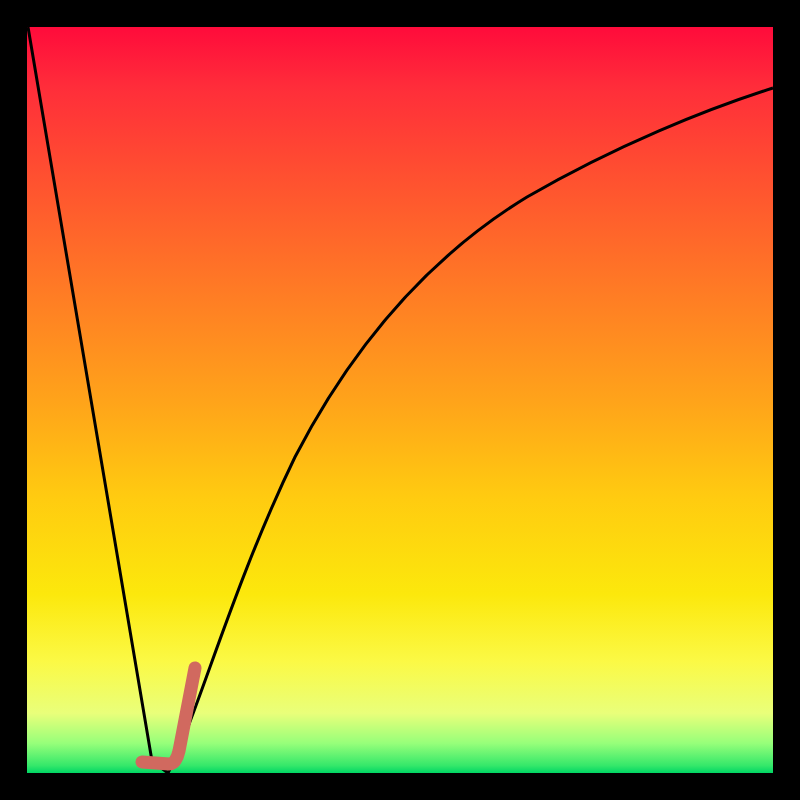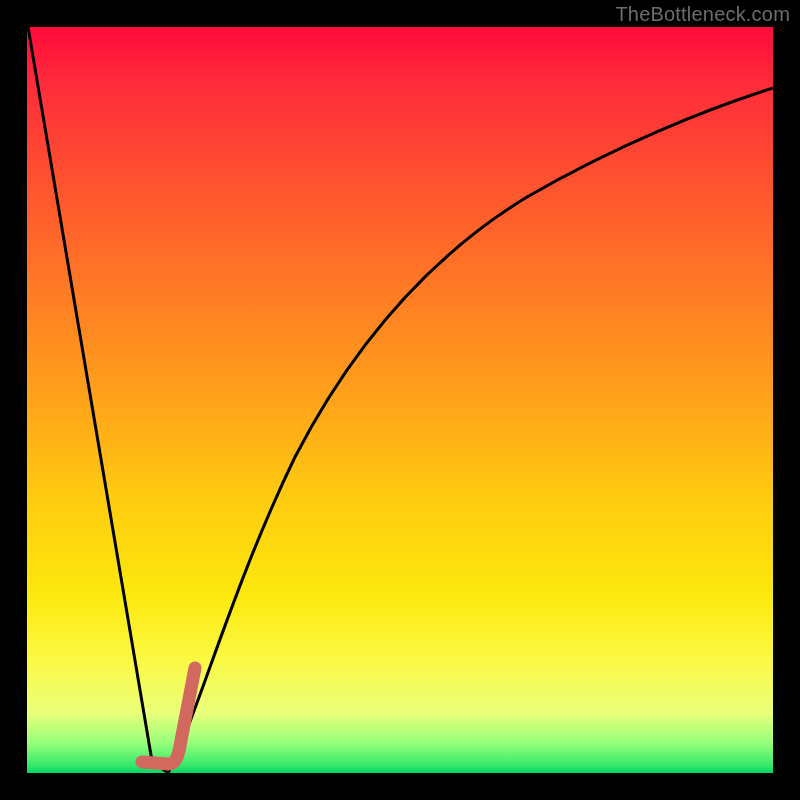--- a/index.html
+++ b/index.html
@@ -71,14 +71,13 @@
                C 170 690, 205 560, 268 430
                C 330 310, 410 225, 500 170
                C 590 118, 680 82, 746 61" fill="none" stroke="#000" stroke-width="3" stroke-linejoin="round"></path>
 
       <path d="M 115 735
                L 142 737
                Q 149 737 152 724
                L 168 641" fill="none" stroke="#d1695f" stroke-width="13" stroke-linecap="round" stroke-linejoin="round"></path>
     </svg>
   </div>
-  <div class="watermark">TheBottleneck.com</div>
 </div>
 
 </body></html>

